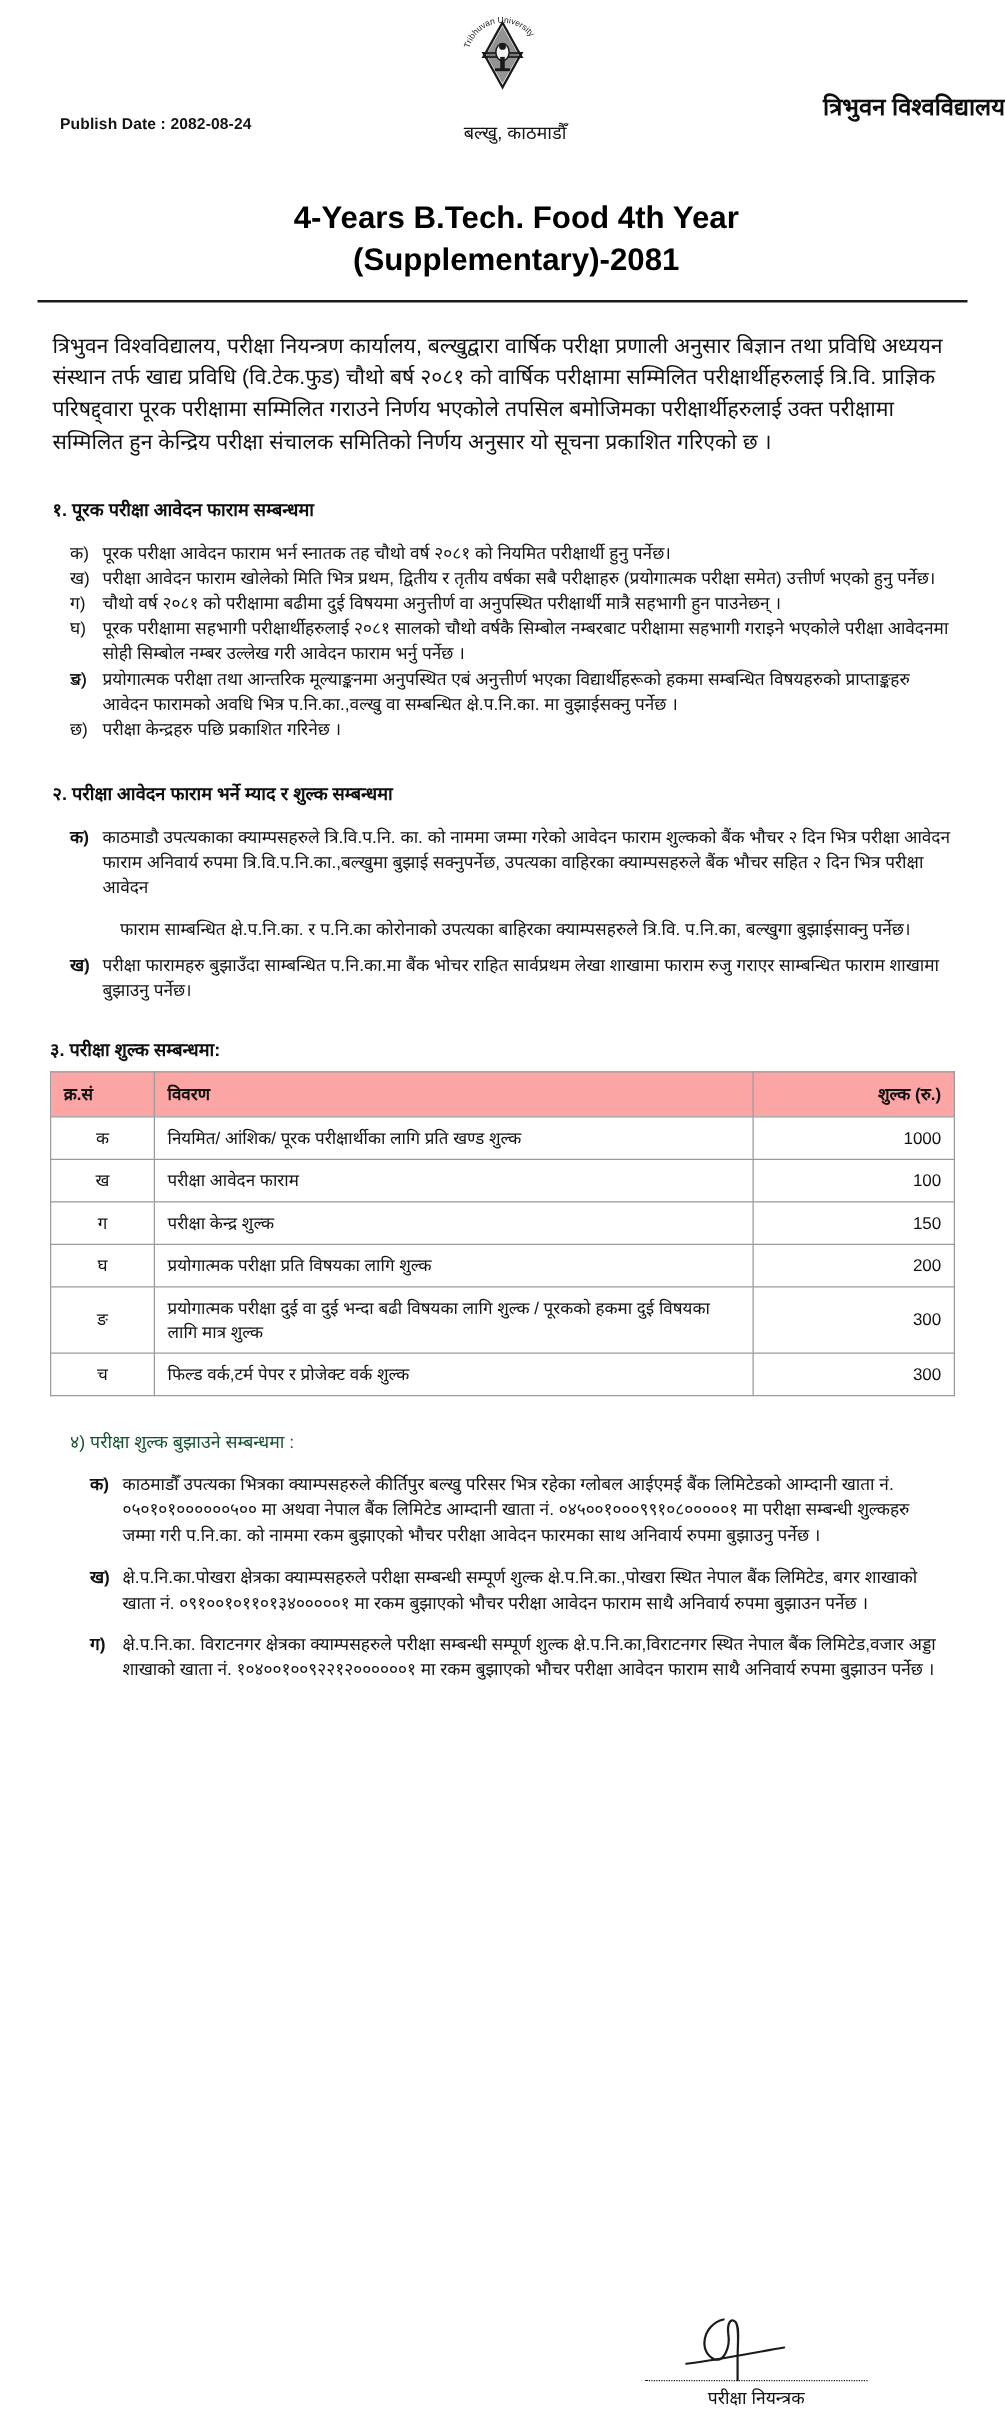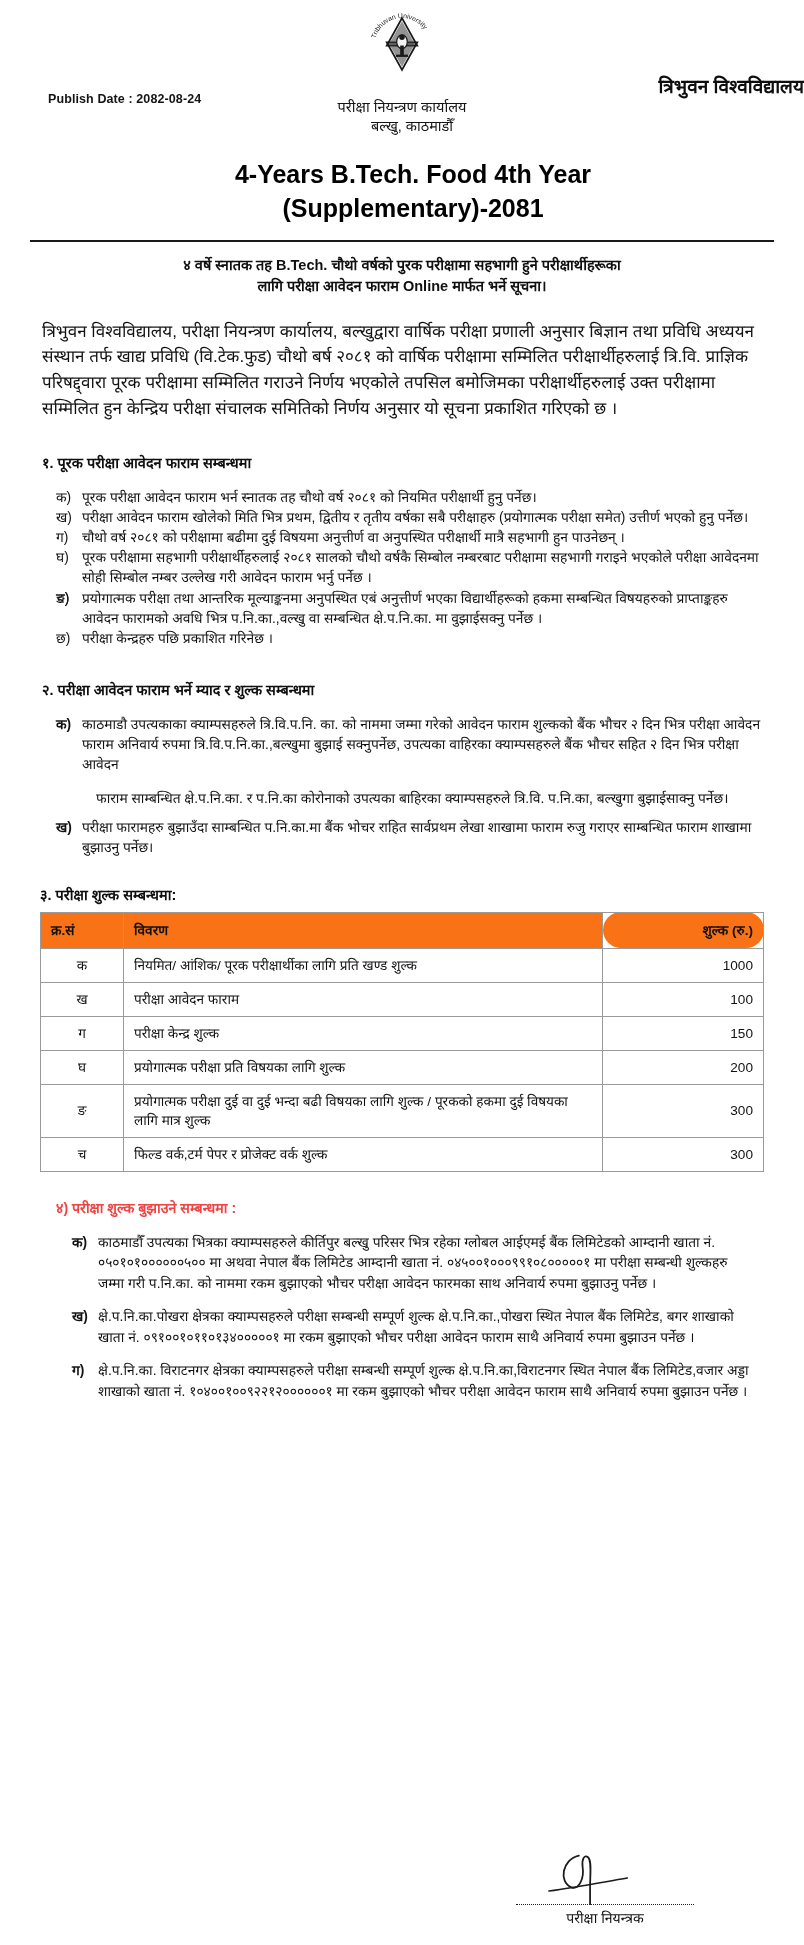--- a/index.html
+++ b/index.html
@@ -153,38 +153,38 @@
     color: #121212;
   }
   table.fee-table th,
   table.fee-table td {
     border: 1px solid #9a9a9a;
     padding: 7px 10px;
     vertical-align: middle;
     line-height: 1.4;
   }
   table.fee-table thead th {
-    background: #f97316;
+    background: #fca5a5;
     font-weight: bold;
     text-align: left;
     padding-top: 8px;
     padding-bottom: 8px;
   }
   .col-sn  { width: 62px;  text-align: center; }
-  .col-fee { width: 140px; text-align: right; border-radius: 18px; }
+  .col-fee { width: 140px; text-align: right; }
   table.fee-table thead th.col-fee { text-align: right; }
   table.fee-table tbody td.col-sn { text-align: center; }
   table.fee-table tbody td.col-fee { text-align: right; }
 
   
   .sec4-title {
     margin: 26px 0 16px 56px;
     font-size: 14.2px;
-    font-weight: bold;
-    color: #ef4444;
+    font-weight: normal;
+    color: #14532d;
   }
   .sec4-list { margin-top: 10px; }
   .sec4-clause {
     position: relative;
     margin: 13px 48px 0 72px;
     padding-left: 26px;
     font-size: 13.8px;
     line-height: 1.48;
     color: #131313;
   }
@@ -239,36 +239,31 @@
         <polygon points="50,80 33,50 67,50" fill="#3a3a3a" opacity="0.55"></polygon>
         <ellipse cx="50" cy="47" rx="7" ry="9" fill="#f2f2f2" stroke="#1a1a1a" stroke-width="1.6"></ellipse>
         <circle cx="50" cy="41" r="3.6" fill="#1a1a1a"></circle>
         <rect x="47.6" y="52" width="4.8" height="13" fill="#1a1a1a"></rect>
         <rect x="42" y="64" width="16" height="3" fill="#1a1a1a"></rect>
       </svg>
     </div>
 
     <div class="univ-block">
       <div class="univ-name">त्रिभुवन विश्वविद्यालय</div>
-      <div class="univ-office">परीक्षा नियन्त्रण कार्यालय</div>
       <div class="univ-addr">बल्खु, काठमाडौँ</div>
     </div>
   </div>
 
   <div class="doc-title">
     <div>4-Years B.Tech. Food 4th Year</div>
     <div>(Supplementary)-2081</div>
   </div>
 
   <hr class="rule">
 
-  <div class="notice-heading">
-    <div>४ वर्षे स्नातक तह B.Tech. चौथो वर्षको पुरक परीक्षामा सहभागी हुने परीक्षार्थीहरूका</div>
-    <div>लागि परीक्षा आवेदन फाराम Online मार्फत भर्ने सूचना।</div>
-  </div>
 
   <div class="intro">त्रिभुवन विश्वविद्यालय, परीक्षा नियन्त्रण कार्यालय, बल्खुद्वारा वार्षिक परीक्षा प्रणाली अनुसार बिज्ञान तथा प्रविधि अध्ययन संस्थान तर्फ खाद्य प्रविधि (वि.टेक.फुड) चौथो बर्ष २०८१ को वार्षिक परीक्षामा सम्मिलित परीक्षार्थीहरुलाई त्रि.वि. प्राज्ञिक परिषद्द्वारा पूरक परीक्षामा सम्मिलित गराउने निर्णय भएकोले तपसिल बमोजिमका परीक्षार्थीहरुलाई उक्त परीक्षामा सम्मिलित हुन केन्द्रिय परीक्षा संचालक समितिको निर्णय अनुसार यो सूचना प्रकाशित गरिएको छ ।</div>
 
   <div class="section-title">१. पूरक परीक्षा आवेदन फाराम सम्बन्धमा</div>
   <div class="clause-list">
     <div class="clause">
       <span class="marker">क)</span>
       <span>पूरक परीक्षा आवेदन फाराम भर्न स्नातक तह चौथो वर्ष २०८१ को नियमित परीक्षार्थी हुनु पर्नेछ।</span>
     </div>
     <div class="clause">

